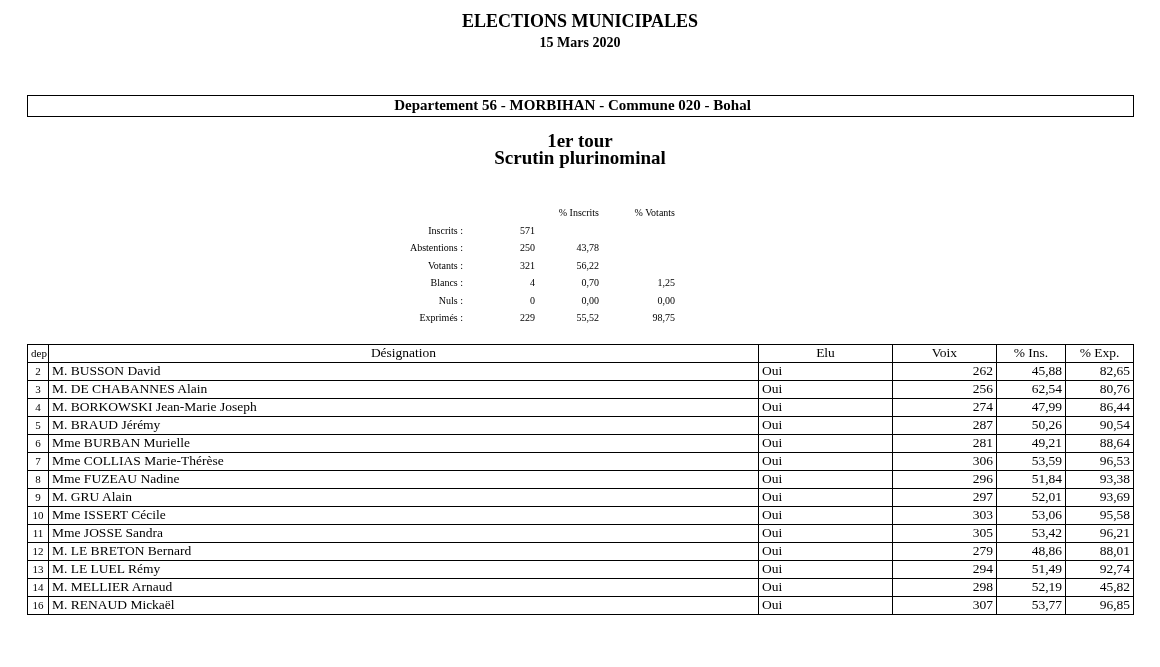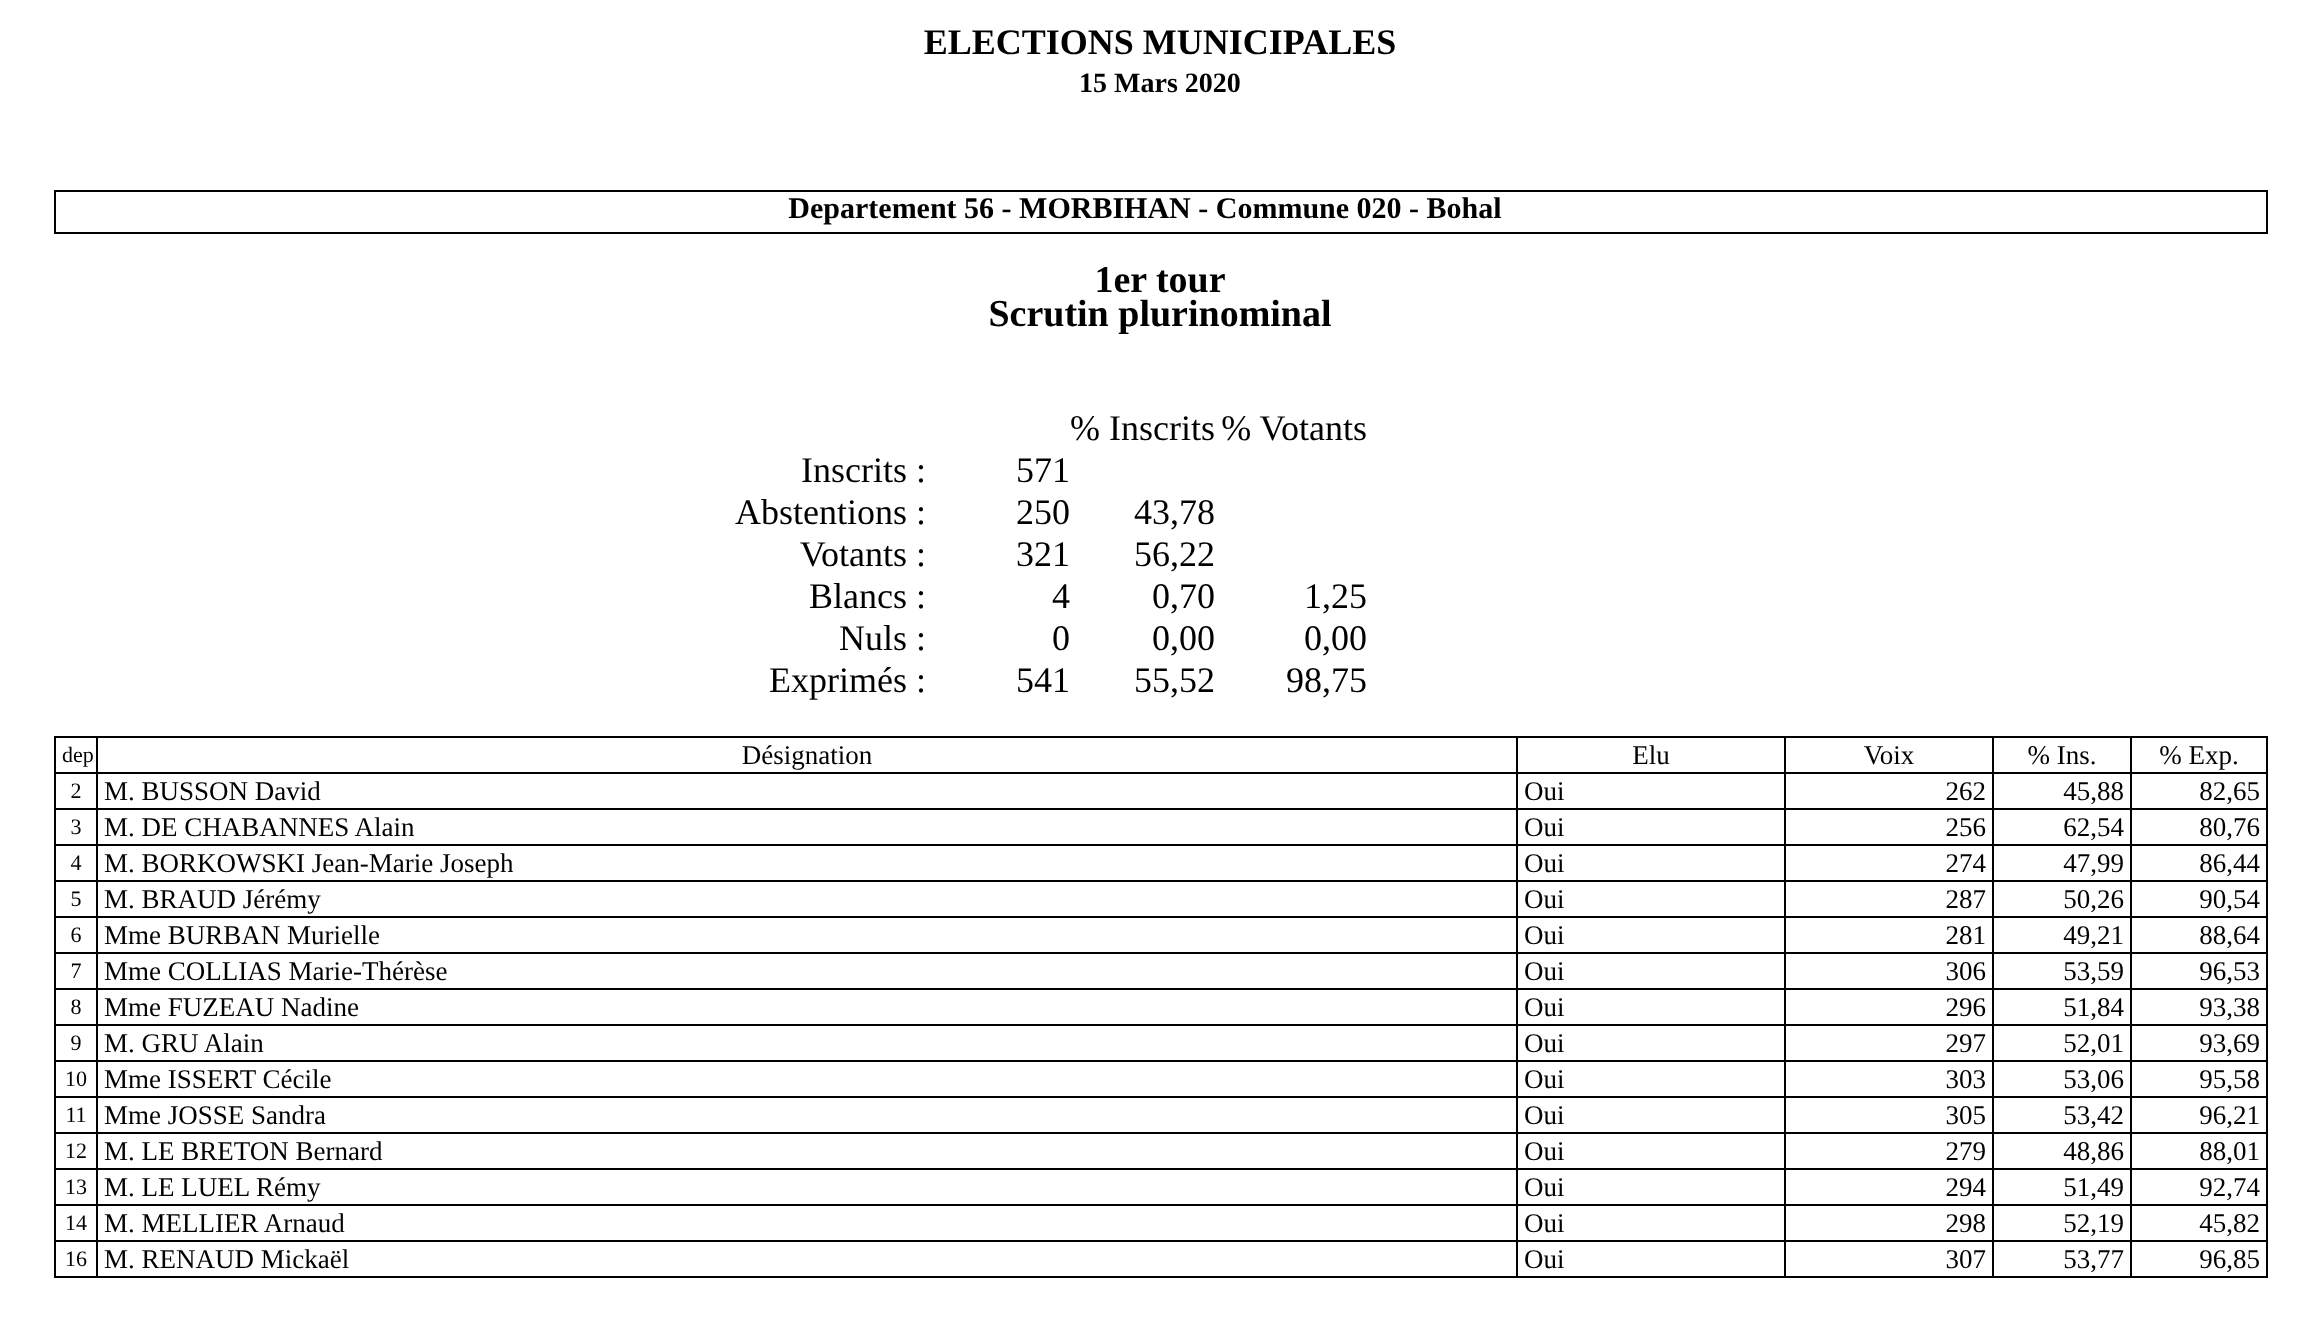--- a/index.html
+++ b/index.html
@@ -36,21 +36,21 @@
   .round-line {
     text-align: center;
     font-weight: bold;
     font-size: 19px;
     line-height: 17px;
   }
   .round-first { margin-top: 15px; }
   table.summary {
     border-collapse: collapse;
     margin: 38px 0 16px 283px;
-    font-size: 18px;
+    font-size: 10px;
     table-layout: fixed;
   }
   table.summary td {
     padding: 0;
     height: 17.5px;
     text-align: right;
     white-space: nowrap;
     vertical-align: middle;
   }
   .col-sum-label { width: 180px; }
@@ -137,21 +137,21 @@
     <td>1,25</td>
   </tr>
   <tr>
     <td>Nuls :</td>
     <td>0</td>
     <td>0,00</td>
     <td>0,00</td>
   </tr>
   <tr>
     <td>Exprimés :</td>
-    <td>541</td>
+    <td>229</td>
     <td>55,52</td>
     <td>98,75</td>
   </tr>
 </tbody>
   </table>
 
 <table class="results">
   <colgroup>
     <col class="col-dep">
       <col class="col-designation">

